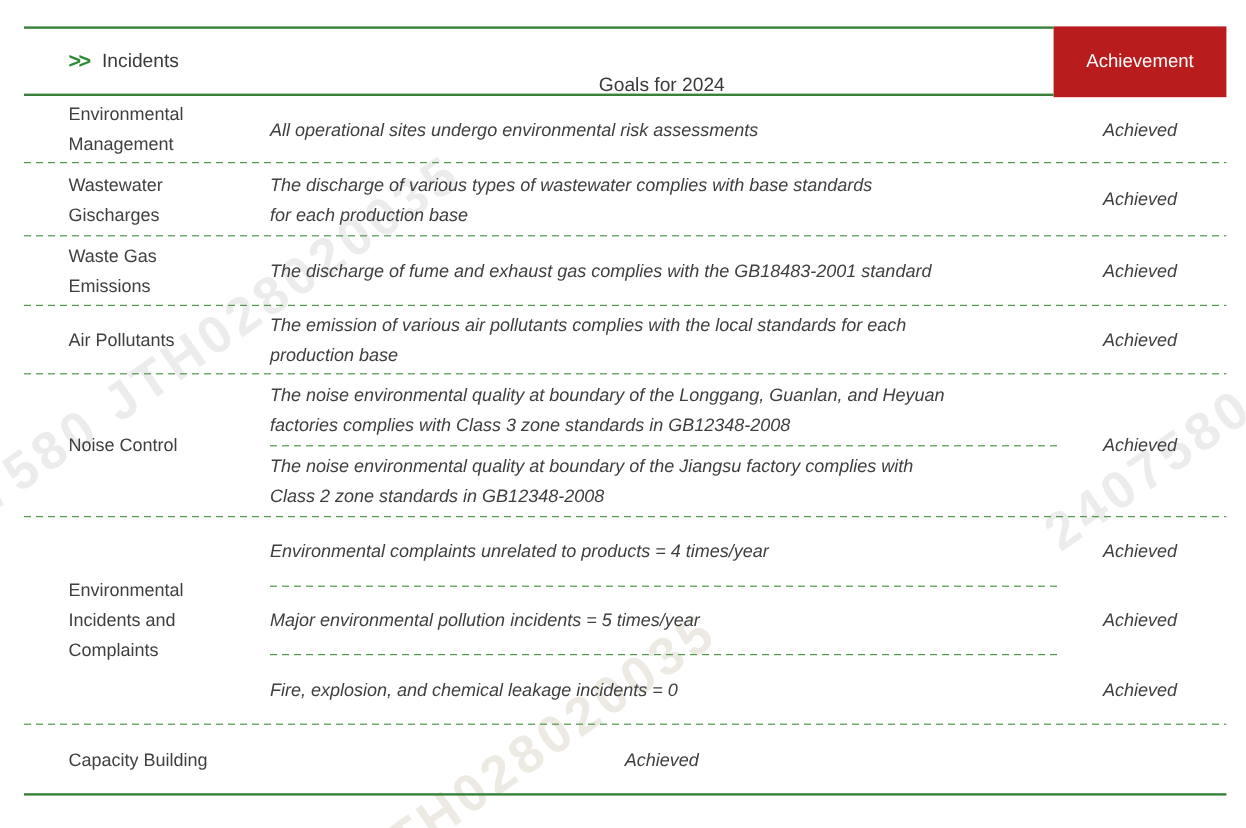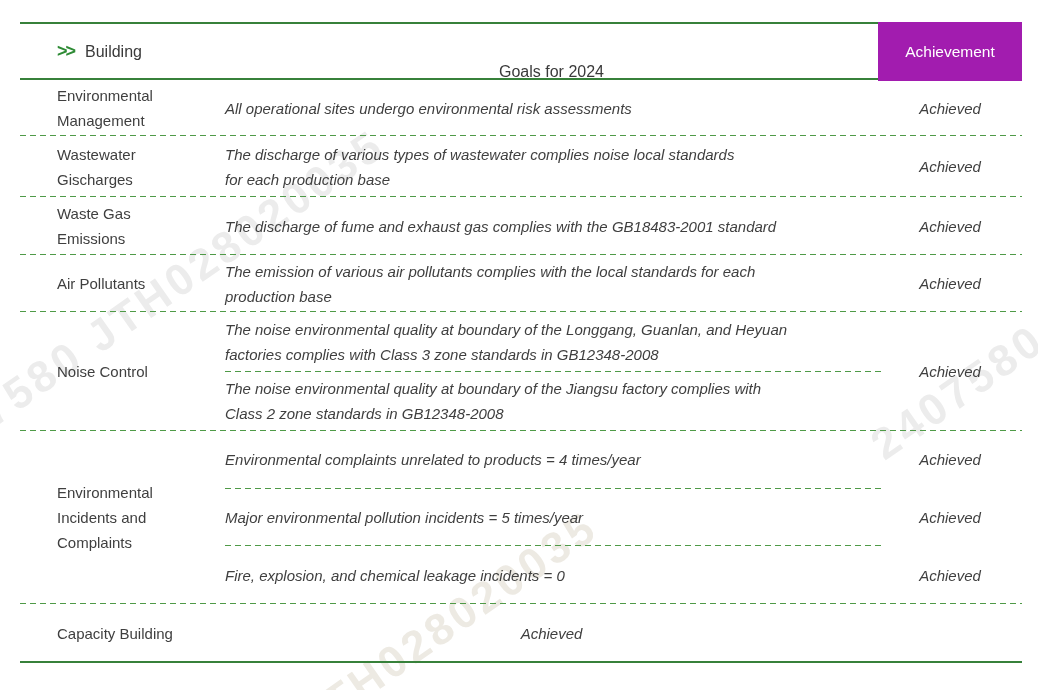--- a/index.html
+++ b/index.html
@@ -61,21 +61,21 @@
   .chev {
     color:#2e8b35;
     font-weight:800;
     font-size:18px;
     letter-spacing:-2px;
     line-height:1;
     padding-bottom:2px;
   }
   .h-goals { justify-content:center;margin-top:41px; }
   .h-ach {
-    background:#a21caf;
+    background:#b91c1c;
     color:#ffffff;
     justify-content:center;
     font-size:15.5px;
   }
 
   
   .row-dash::after {
     content:"";
     position:absolute;
     left:0; right:0; bottom:0;
@@ -130,42 +130,42 @@
 <div class="wm wm-b">2407580 JTH028020035</div>
 <div class="wm wm-c">2407580 JTH028020035</div>
 
 <div class="table-wrap">
 
   <div class="grid-row header">
     <div class="hline top"></div>
     <div class="hline bot"></div>
     <div class="hcell h-ind">
       <span class="chev">&gt;&gt;</span>
-      <span>Building</span>
+      <span>Incidents</span>
     </div>
     <div class="hcell h-goals">Goals for 2024</div>
     <div class="hcell h-ach">Achievement</div>
   </div>
 
   <div class="grid-row r1 row-dash">
     <div class="c-ind">Environmental
 Management</div>
     <div class="c-goals">
         <div class="sub">All operational sites undergo environmental risk assessments</div>
       </div>
     <div class="c-ach">
         <div class="asub">Achieved</div>
       </div>
   </div>
 
   <div class="grid-row r2 row-dash">
     <div class="c-ind">Wastewater
 Gischarges</div>
     <div class="c-goals">
-        <div class="sub">The discharge of various types of wastewater complies noise local standards
+        <div class="sub">The discharge of various types of wastewater complies with base standards
 for each production base</div>
       </div>
     <div class="c-ach">
         <div class="asub">Achieved</div>
       </div>
   </div>
 
   <div class="grid-row r3 row-dash">
     <div class="c-ind">Waste Gas
 Emissions</div>

